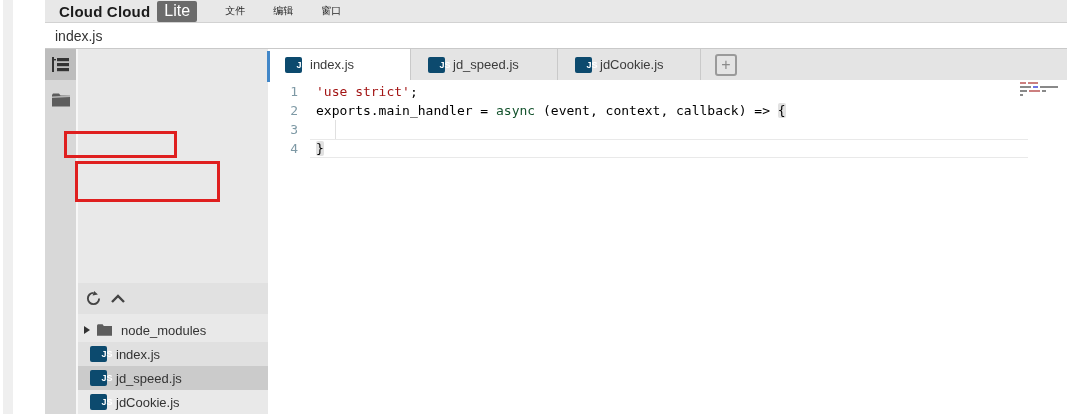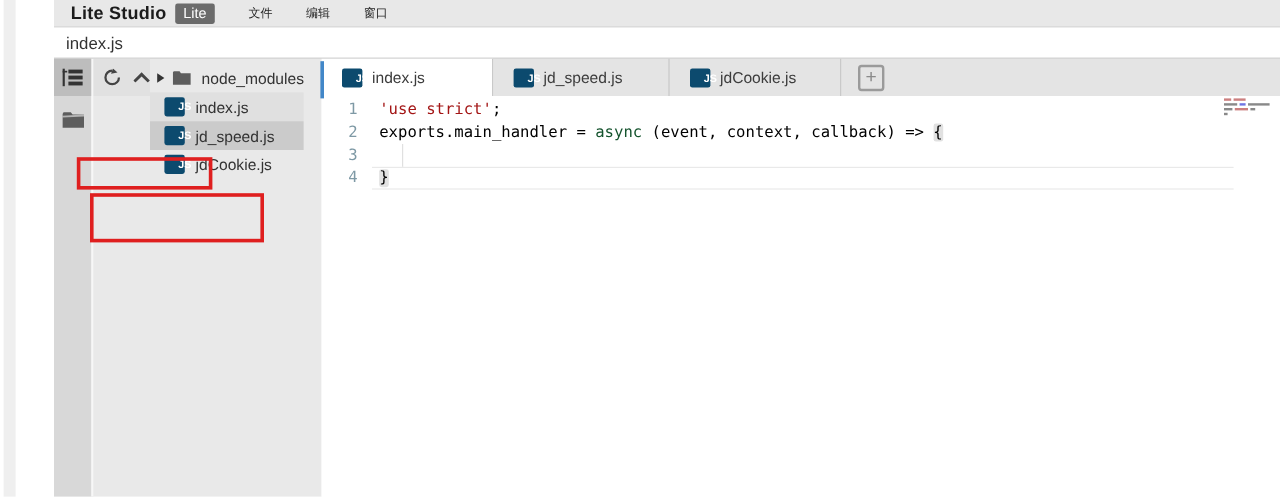--- a/index.html
+++ b/index.html
@@ -10,41 +10,41 @@
   
   .page-left-strip { position:absolute; left:3px; top:0; width:10px; height:414px; background:#efefef; }
 
   
   .ide { position:absolute; left:45px; top:0; right:0; bottom:0; display:flex; flex-direction:column; }
 
   
   .menubar { height:23px; background:#e8e8e8; border-bottom:1px solid #d2d2d2;
              display:flex; align-items:center; padding-left:14px; flex:0 0 auto; }
   .logo { font-size:15px; font-weight:bold; color:#1b1b1b; letter-spacing:.2px; }
-  .lite-badge { margin-left:7px; background:#6b6b6b; color:#fff; font-size:12px;
+  .lite-badge { margin-left:7px; background:#6b6b6b; color:#fff; font-size:16px;
                 padding:1px 7px 2px; border-radius:2px; }
   .menu-items { display:flex; margin-left:14px; }
   .menu-item { font-size:10px; color:#262626; padding:0 14px; cursor:default; }
 
   
   .titlebar { height:26px; background:#fff; border-bottom:1px solid #c9c9c9;
               display:flex; align-items:center; padding-left:10px; flex:0 0 auto; }
   .titlebar-text { font-size:14px; color:#333; }
 
   
   .main { flex:1; display:flex; min-height:0; }
 
   
   .activity { width:33px; background:#d8d8d8; border-right:2px solid #f7f7f7; flex:0 0 auto; }
   .activity-cell { height:31px; display:flex; align-items:center; justify-content:center; }
   .activity-cell.selected { background:#bdbdbd; }
   .activity-folder { height:30px; display:flex; align-items:center; justify-content:center; margin-top:5px; }
 
   
-  .explorer { width:190px; background:#e9e9e9; flex:0 0 auto; display:flex; flex-direction:row; }
+  .explorer { width:190px; background:#e9e9e9; flex:0 0 auto; display:flex; flex-direction:column;justify-content:flex-end; }
   .explorer-toolbar { height:31px; background:#e1e1e1; display:flex; align-items:center;
                       padding-left:8px; gap:10px; flex:0 0 auto; }
   .tree { margin-top:4px; }
   .tree-row { height:24px; display:flex; align-items:center; font-size:13px; color:#333; cursor:default; }
   .tree-row.folder-row { padding-left:6px; }
   .tree-row.file-row { padding-left:12px; }
   .tree-row.opened { background:#e0e0e0; }
   .tree-row.selected { background:#cbcbcb; }
   .tree-arrow { width:0; height:0; border-left:6px solid #333; border-top:4px solid transparent;
                 border-bottom:4px solid transparent; margin-right:7px; }
@@ -95,21 +95,21 @@
   svg { display:block; }
 </style>
 </head>
 <body>
 
 <div class="page-left-strip"></div>
 
 <div class="ide">
 
   <div class="menubar">
-    <span class="logo">Lite Studio</span>
+    <span class="logo">Cloud Cloud</span>
     <span class="lite-badge">Lite</span>
     <div class="menu-items">
       <span class="menu-item">文件</span>
       <span class="menu-item">编辑</span>
       <span class="menu-item">窗口</span>
     </div>
   </div>
 
   <div class="titlebar">
     <span class="titlebar-text">index.js</span>

